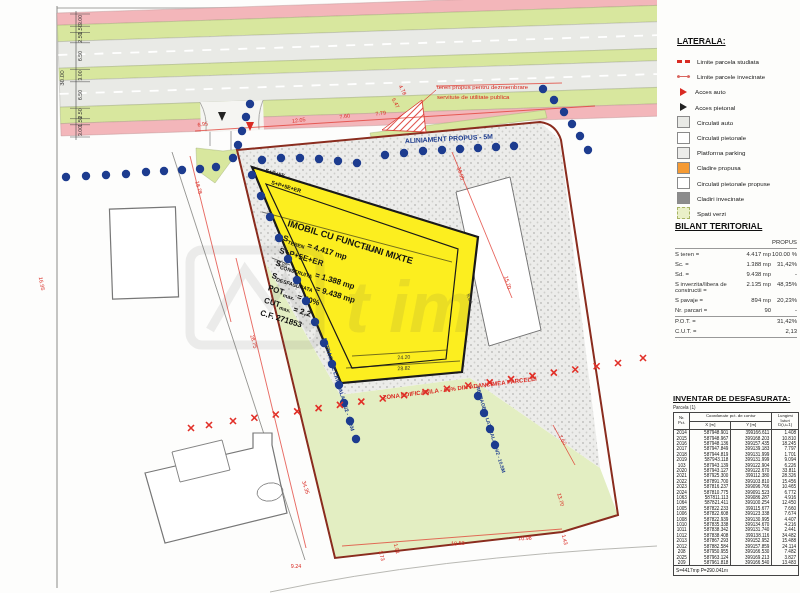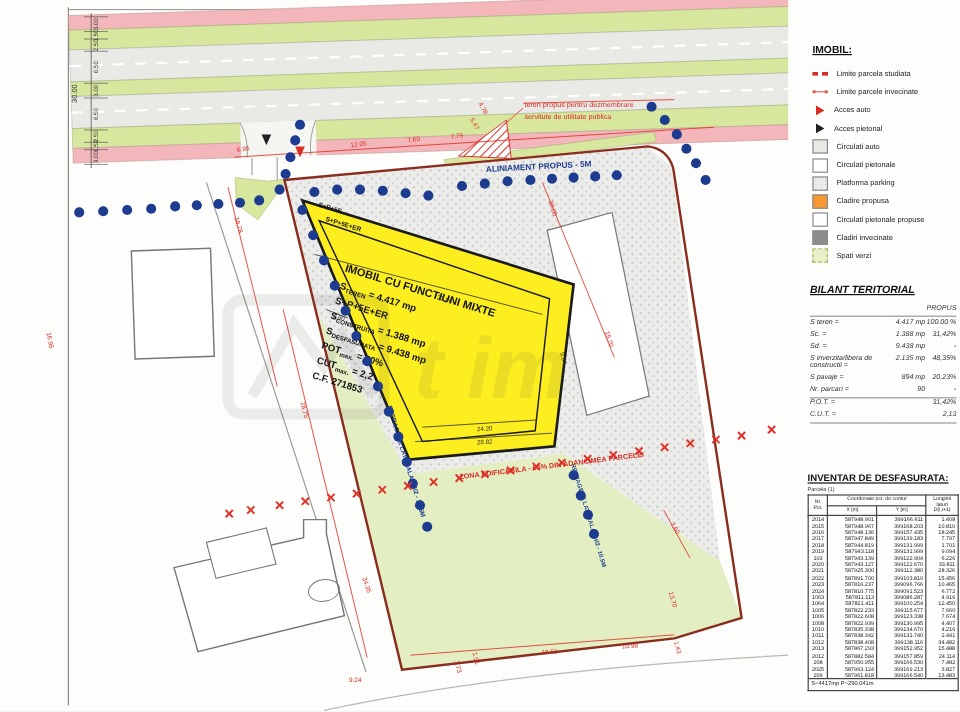--- a/index.html
+++ b/index.html
@@ -36,21 +36,21 @@
   .sw-tri-red{border-left:7px solid #d92b23;}
   .sw-tri-black{border-left:7px solid #222;}
   .sw-gray{background:#e9eae6;}
   .sw-white{background:#ffffff;}
   .sw-stip{background-color:#ececea;background-image:radial-gradient(#b9b9b5 22%,transparent 25%);
      background-size:4px 4px;}
   .sw-orange{background:#f59a33;}
   .sw-dkgray{background:#8c8c8c;}
   .sw-green{background:#eaf0c8;border:1px dashed #a8b465;}
 
-  .bilant{position:absolute;left:18px;top:236px;width:122px;font-style:italic;}
+  .bilant{position:absolute;left:18px;top:221px;width:122px;}
   .bilant .blk-title{font-size:8.8px;margin-bottom:7px;}
   .bilant table{border-collapse:collapse;width:100%;font-size:5.9px;color:#333;}
   .bilant th{font-size:5.9px;font-weight:normal;text-align:right;padding:1px 0 3px;color:#333;}
   .bilant td{padding:1.6px 0;vertical-align:top;line-height:1.15;}
   .bilant td.c0{width:62px;text-align:left;}
   .bilant td.c1{width:34px;text-align:right;}
   .bilant td.c2{width:26px;text-align:right;}
   .bilant tr:first-child td{border-top:.5px solid #999;}
   .bilant tr:nth-child(7) td{border-top:.5px solid #999;}
   .bilant tr:last-child td{border-bottom:.5px solid #999;}
@@ -330,21 +330,21 @@
     <g opacity="0.10">
       <rect x="190" y="250" width="130" height="95" rx="12" fill="none" stroke="#555" stroke-width="9"></rect>
       <path d="M210 330 L245 270 L270 305 L285 280 L310 330" fill="none" stroke="#555" stroke-width="9"></path>
       <text x="345" y="332" font-size="72" font-weight="bold" font-style="italic" fill="#555">t im</text>
     </g>
   </svg>
 
   <div class="panel">
 
     <div class="legend">
-      <div class="blk-title">IMOBIL:</div>
+      <div class="blk-title">LATERALA:</div>
       <div class="lg-item">
           <span class="sw-dash"></span>
           <span class="lab">Limite parcela studiata</span>
         </div>
       <div class="lg-item">
           <span class="sw-line"></span>
           <span class="lab">Limite parcele invecinate</span>
         </div>
       <div class="lg-item">
           <span class="sw-tri sw-tri-red"></span>

